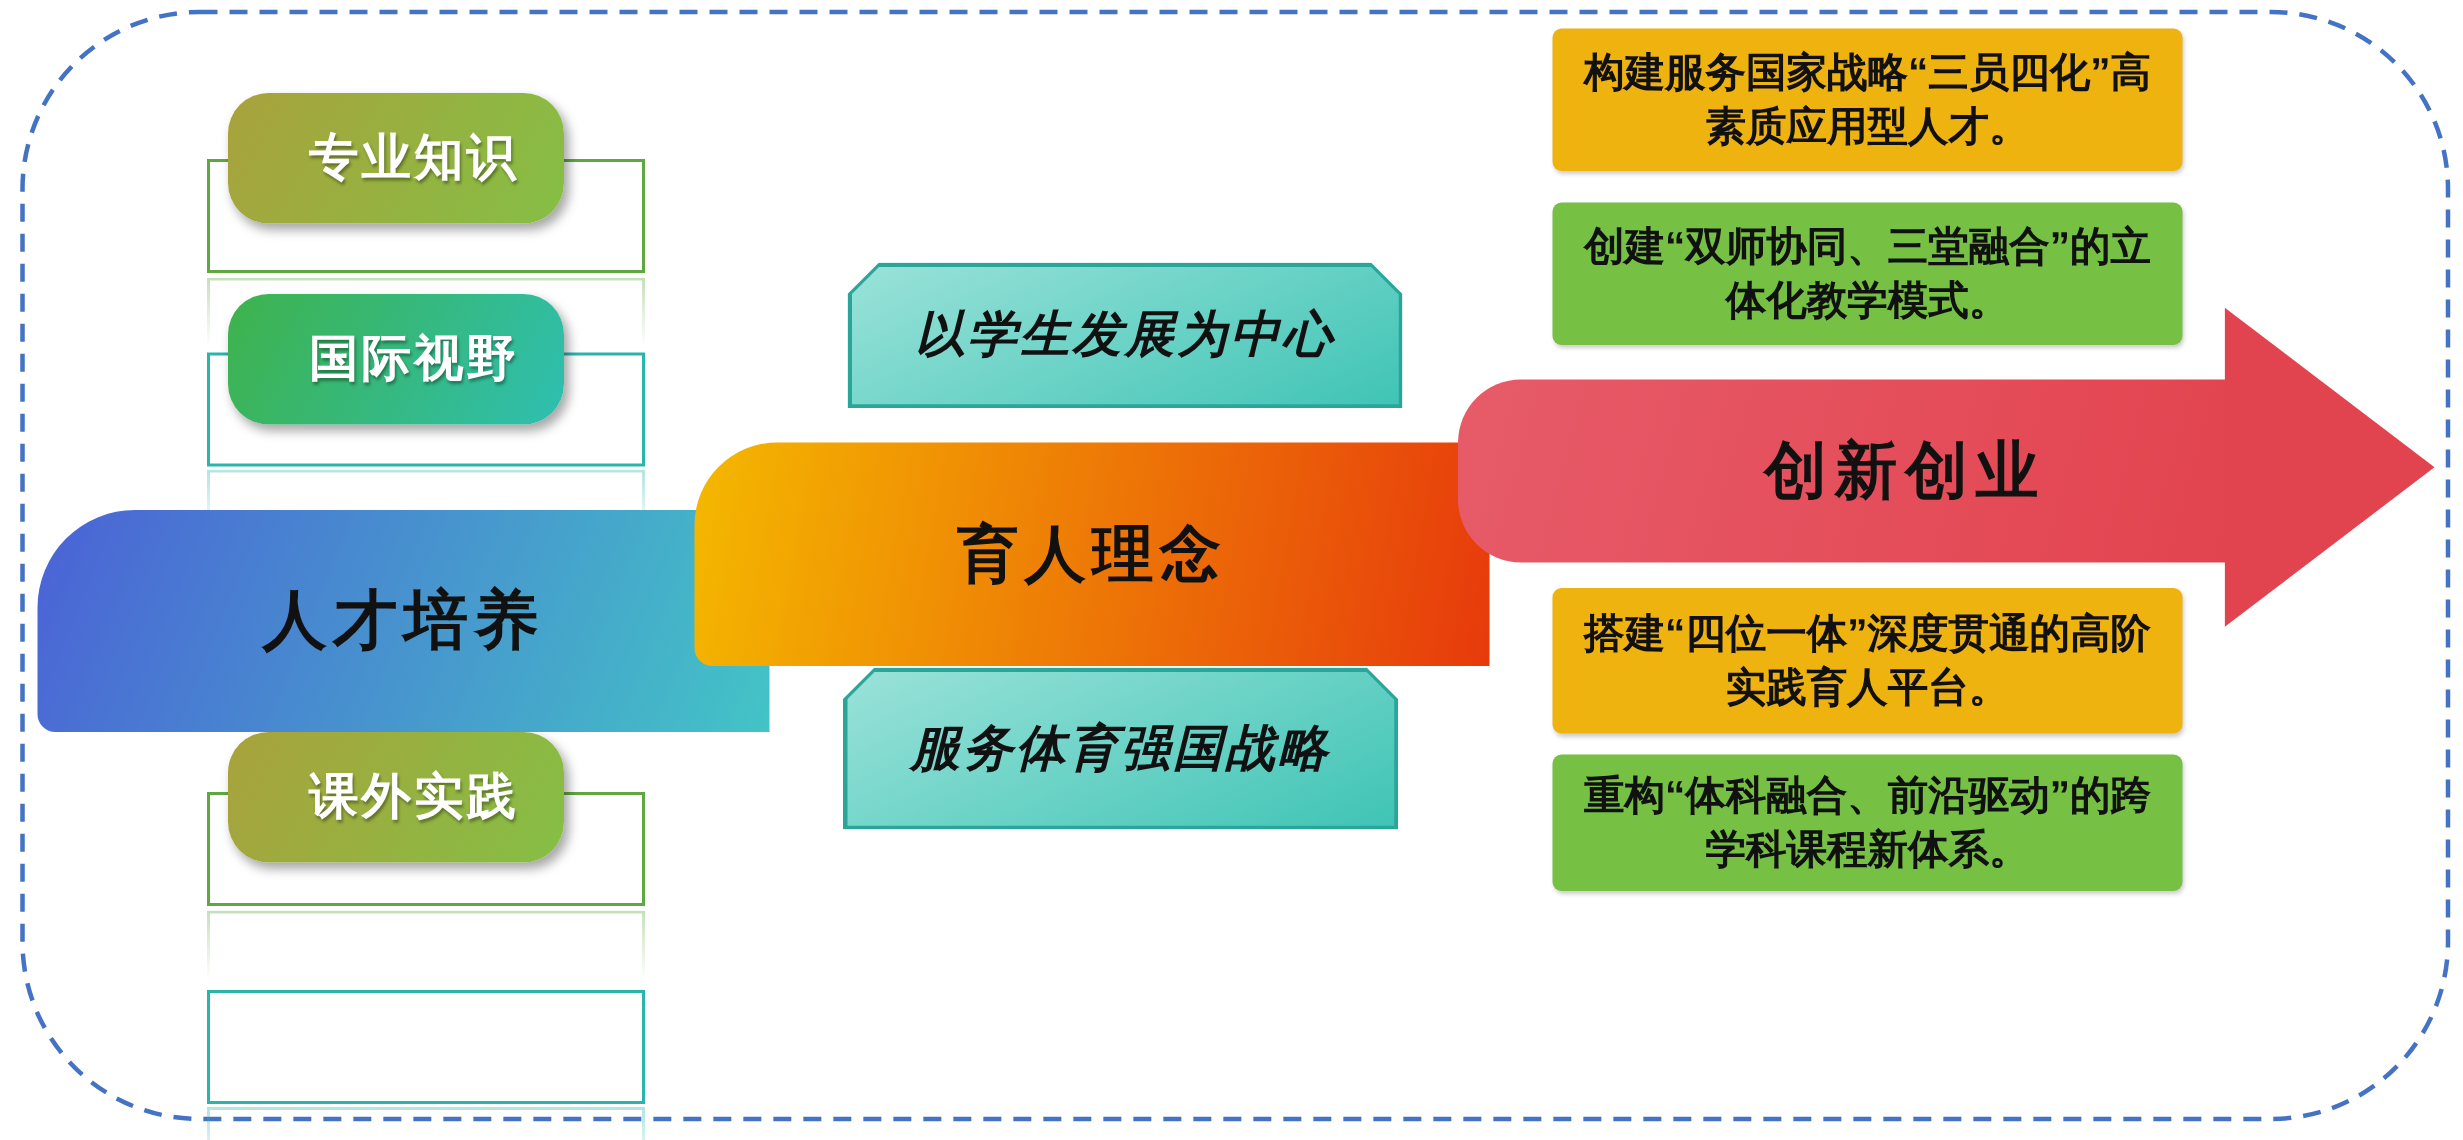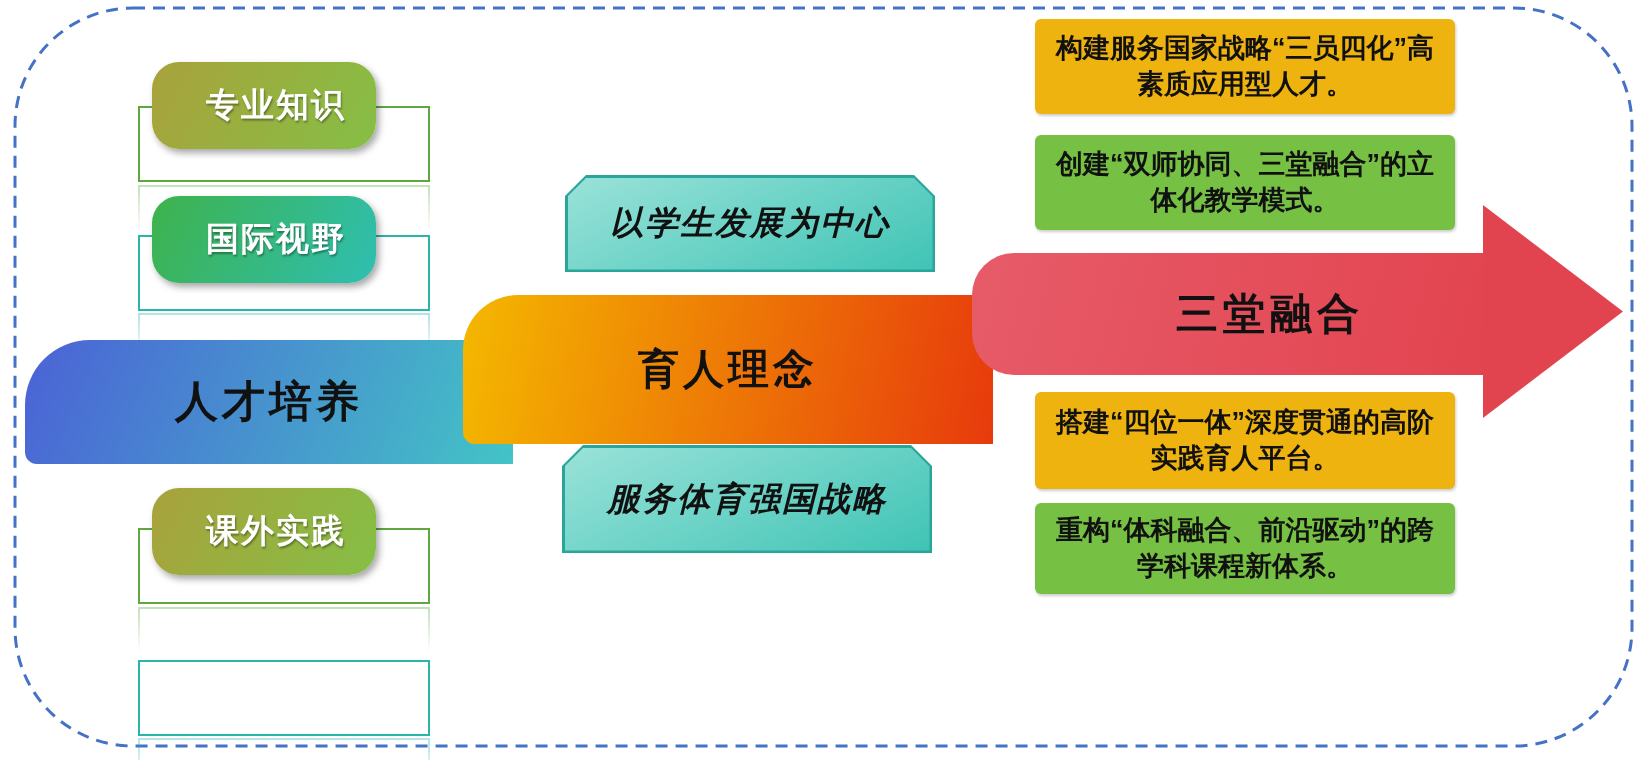--- a/index.html
+++ b/index.html
@@ -34,21 +34,21 @@
   #pill-2{left:152px;top:196px;}  #outline-2{top:235px;} #refl-2{top:313px;}
   #pill-3{left:152px;top:488px;}  #outline-3{top:528px;} #refl-3{top:607px;}
   #pill-4{left:152px;top:618px;}  #outline-4{top:660px;} #refl-4{top:738px;}
 
   
   .band{
     position:absolute;display:flex;align-items:center;justify-content:center;
     color:#111;font-weight:800;
   }
   #band-talent{
-    left:25px;top:340px;width:488px;height:124px;z-index:5;
+    left:25px;top:340px;width:488px;height:148px;z-index:5;
     border-radius:65px 0 0 12px;
     background:linear-gradient(112deg,var(--g1),var(--g2));
     font-size:43px;letter-spacing:4px;
   }
   #band-concept{
     left:463px;top:295px;width:530px;height:149px;z-index:6;
     border-radius:55px 0 0 12px;
     background:linear-gradient(100deg,var(--g1),var(--g2));
     font-size:41px;letter-spacing:4px;
   }
@@ -128,20 +128,20 @@
 
   <div class="snipbox" id="snip-top" style="--bc: #2aa59a;">
     <div class="inner" style="--g1: #9ae2d9; --g2: #3fc4b5;">以学生发展为中心</div>
   </div>
   <div class="snipbox" id="snip-bottom" style="--bc: #2aa59a;">
     <div class="inner" style="--g1: #9ae2d9; --g2: #3fc4b5;">服务体育强国战略</div>
   </div>
 
   <div id="arrow-body" style="--g1: #e75b69; --g2: #e2444f;"></div>
   <div id="arrow-head" style="--g2: #e2444f;"></div>
-  <div id="arrow-label">三堂融合</div>
+  <div id="arrow-label">创新创业</div>
 
   <div class="card" id="card-1" style="--bg: #efb310;">构建服务国家战略“三员四化”高素质应用型人才。</div>
   <div class="card" id="card-2" style="--bg: #76c043;">创建“双师协同、三堂融合”的立体化教学模式。</div>
   <div class="card" id="card-3" style="--bg: #efb310;">搭建“四位一体”深度贯通的高阶实践育人平台。</div>
   <div class="card" id="card-4" style="--bg: #76c043;">重构“体科融合、前沿驱动”的跨学科课程新体系。</div>
 
 </div>
 
 </body></html>

